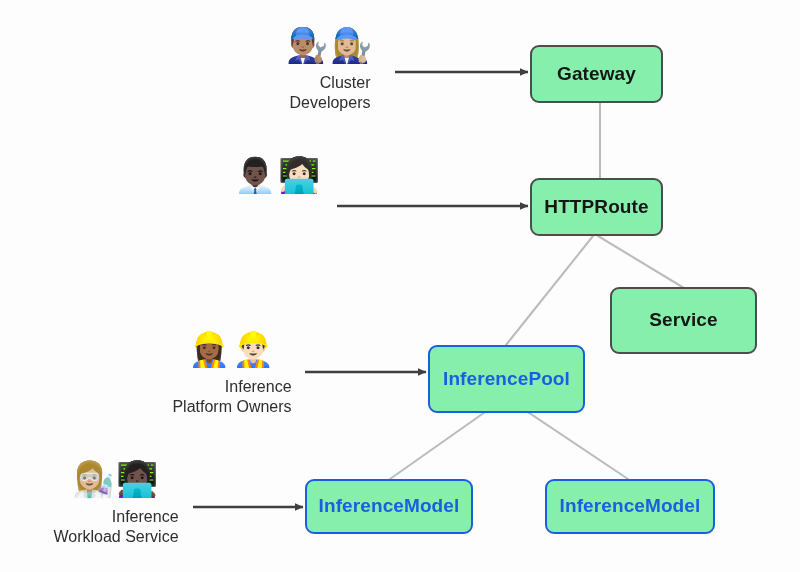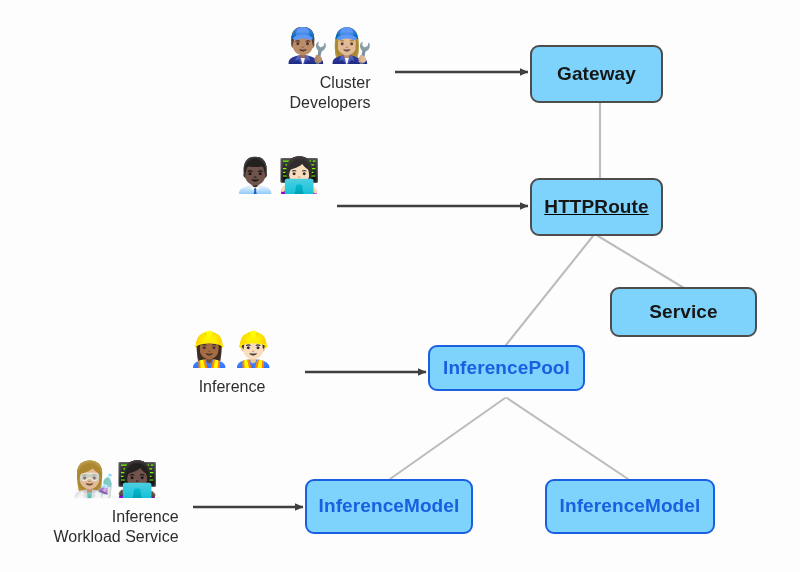--- a/index.html
+++ b/index.html
@@ -26,21 +26,21 @@
     height: 572px;
     pointer-events: none;
   }
   
   .node {
     position: absolute;
     box-sizing: border-box;
     display: flex;
     align-items: center;
     justify-content: center;
-    background: #7dd3fc;
+    background: #86efac;
     border-radius: 9px;
     text-align: center;
     line-height: 1.1;
     z-index: 3;
   }
   .node-label {
     display: block;
     white-space: nowrap;
   }
   .node.resource-core {
@@ -56,23 +56,23 @@
     border: 2.4px solid #1a5fe0;
   }
   .node.resource-inference .node-label {
     color: #1a5fe0;
     font-weight: bold;
     font-size: 19px;
     letter-spacing: .1px;
   }
   
   #node-gateway        { left: 530px; top: 45px;  width: 133px; height: 58px; }
-  #node-httproute      { left: 530px; top: 178px; width: 133px; height: 58px; text-decoration: underline; }
-  #node-service        { left: 610px; top: 287px; width: 147px; height: 50px; }
-  #node-inferencepool  { left: 428px; top: 345px; width: 157px; height: 46px; }
+  #node-httproute      { left: 530px; top: 178px; width: 133px; height: 58px; }
+  #node-service        { left: 610px; top: 287px; width: 147px; height: 67px; }
+  #node-inferencepool  { left: 428px; top: 345px; width: 157px; height: 68px; }
   #node-inferencemodel-1 { left: 305px; top: 479px; width: 168px; height: 55px; }
   #node-inferencemodel-2 { left: 545px; top: 479px; width: 170px; height: 55px; }
 
   
   .persona {
     position: absolute;
     display: flex;
     flex-direction: column;
     align-items: center;
     z-index: 3;
@@ -135,20 +135,21 @@
   </div>
 
   <div class="persona" id="persona-application-developers">
     <div class="persona-emoji">👨🏿‍💼👩🏻‍💻</div>
   </div>
 
   <div class="persona" id="persona-inference-platform-owners">
     <div class="persona-emoji">👷🏾‍♀️👷🏻‍♂️</div>
     <div class="persona-label">
       <span>Inference</span><br>
+      <span>Platform Owners</span>
     </div>
   </div>
 
   <div class="persona" id="persona-inference-workload-owners">
     <div class="persona-emoji">👩🏼‍🔬👩🏿‍💻</div>
     <div class="persona-label">
       <span>Inference</span><br>
       <span>Workload Service</span>
     </div>
   </div>

